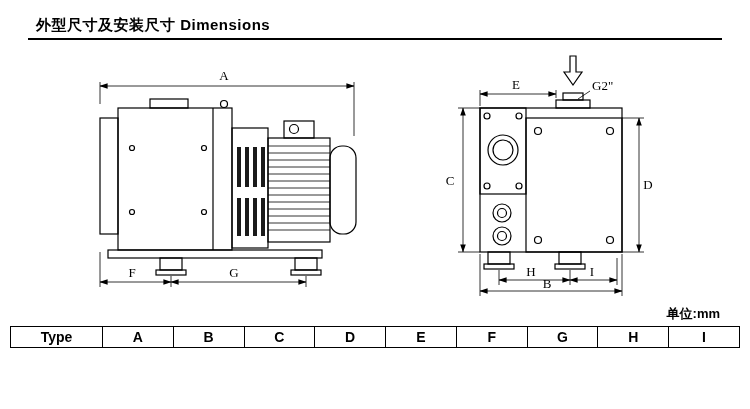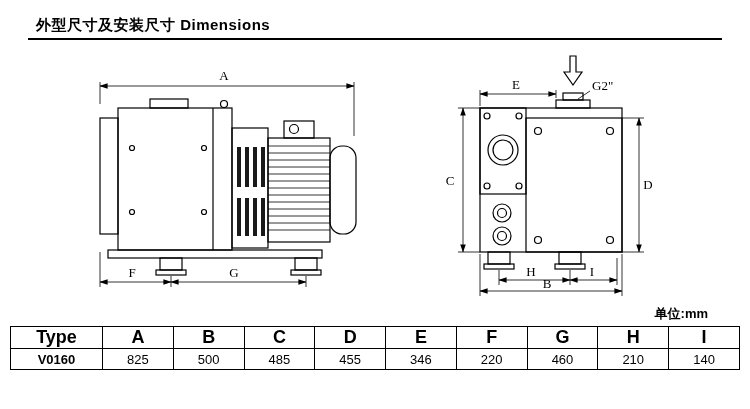--- a/index.html
+++ b/index.html
@@ -3,24 +3,24 @@
 <meta charset="utf-8">
 <style>
   * { margin:0; padding:0; box-sizing:border-box; }
   html,body { width:750px; height:409px; }
   body { background:#fff; color:#000; font-family:"Liberation Sans", sans-serif; position:relative; overflow:hidden; }
   .page { position:absolute; inset:0; background:#fff;border-radius:23px; }
   .title { position:absolute; left:36px; top:16px; font-size:15px; font-weight:bold; letter-spacing:0.5px; }
   .title-rule { position:absolute; left:28px; top:38px; width:694px; border-top:2px solid #000; }
   svg.drawing { position:absolute; left:0; top:0; }
   svg text { font-family:"Liberation Serif", serif; font-size:13px; fill:#000; stroke:none; }
-  .unit { position:absolute; right:42px; top:305px; font-size:13px; font-weight:bold; }
+  .unit { position:absolute; right:30px; top:305px; font-size:13px; font-weight:bold; }
   table.dims { position:absolute; left:10px; top:326px; width:730px; border-collapse:collapse; table-layout:fixed; }
   table.dims th, table.dims td { border:1px solid #000; text-align:center; height:21px; font-size:13px; padding:0; }
-  table.dims thead th { font-weight:bold; font-size:18px; }
+  table.dims thead th { font-weight:bold; font-size:14px; }
   table.dims col.type-col { width:92px; }
   td.type-cell { font-weight:bold; }
 </style>
 </head>
 <body>
 
 <div class="page">
 
   <div class="title">外型尺寸及安装尺寸 Dimensions</div>
   <div class="title-rule"></div>
@@ -158,28 +158,16 @@
         <th>C</th>
         <th>D</th>
         <th>E</th>
         <th>F</th>
         <th>G</th>
         <th>H</th>
         <th>I</th>
       </tr>
     </thead>
     <tbody>
-      <tr>
-        <td class="type-cell">V0160</td>
-        <td>825</td>
-        <td>500</td>
-        <td>485</td>
-        <td>455</td>
-        <td>346</td>
-        <td>220</td>
-        <td>460</td>
-        <td>210</td>
-        <td>140</td>
-      </tr>
     </tbody>
   </table>
 
 </div>
 
 </body></html>

